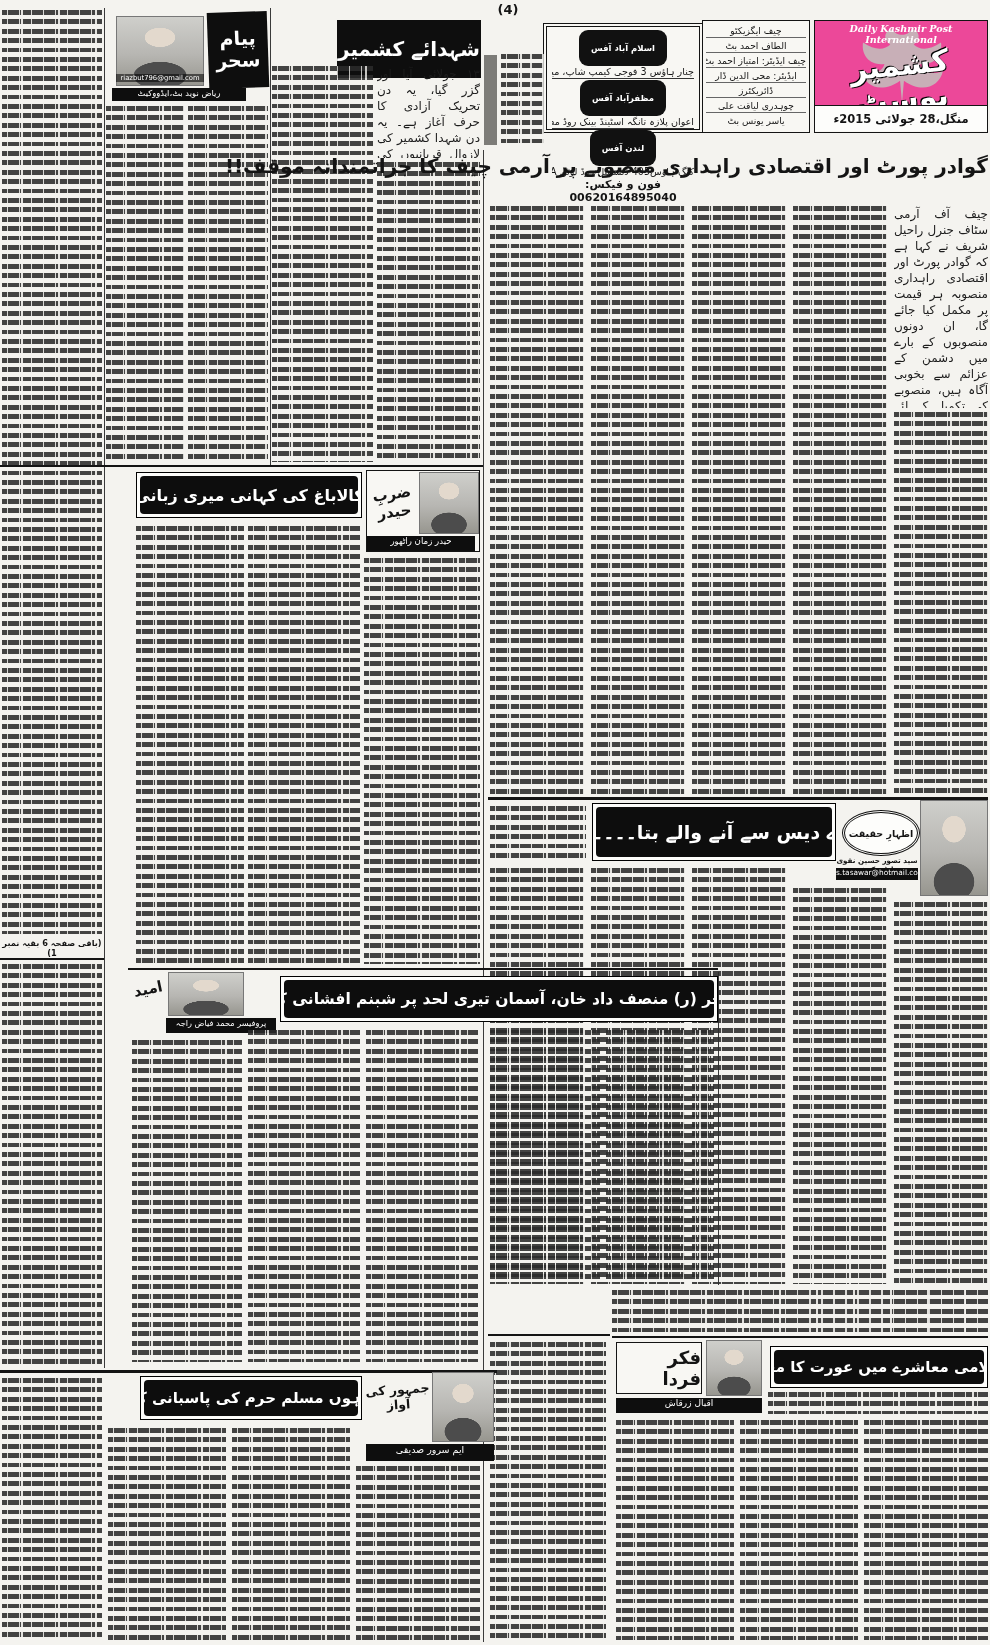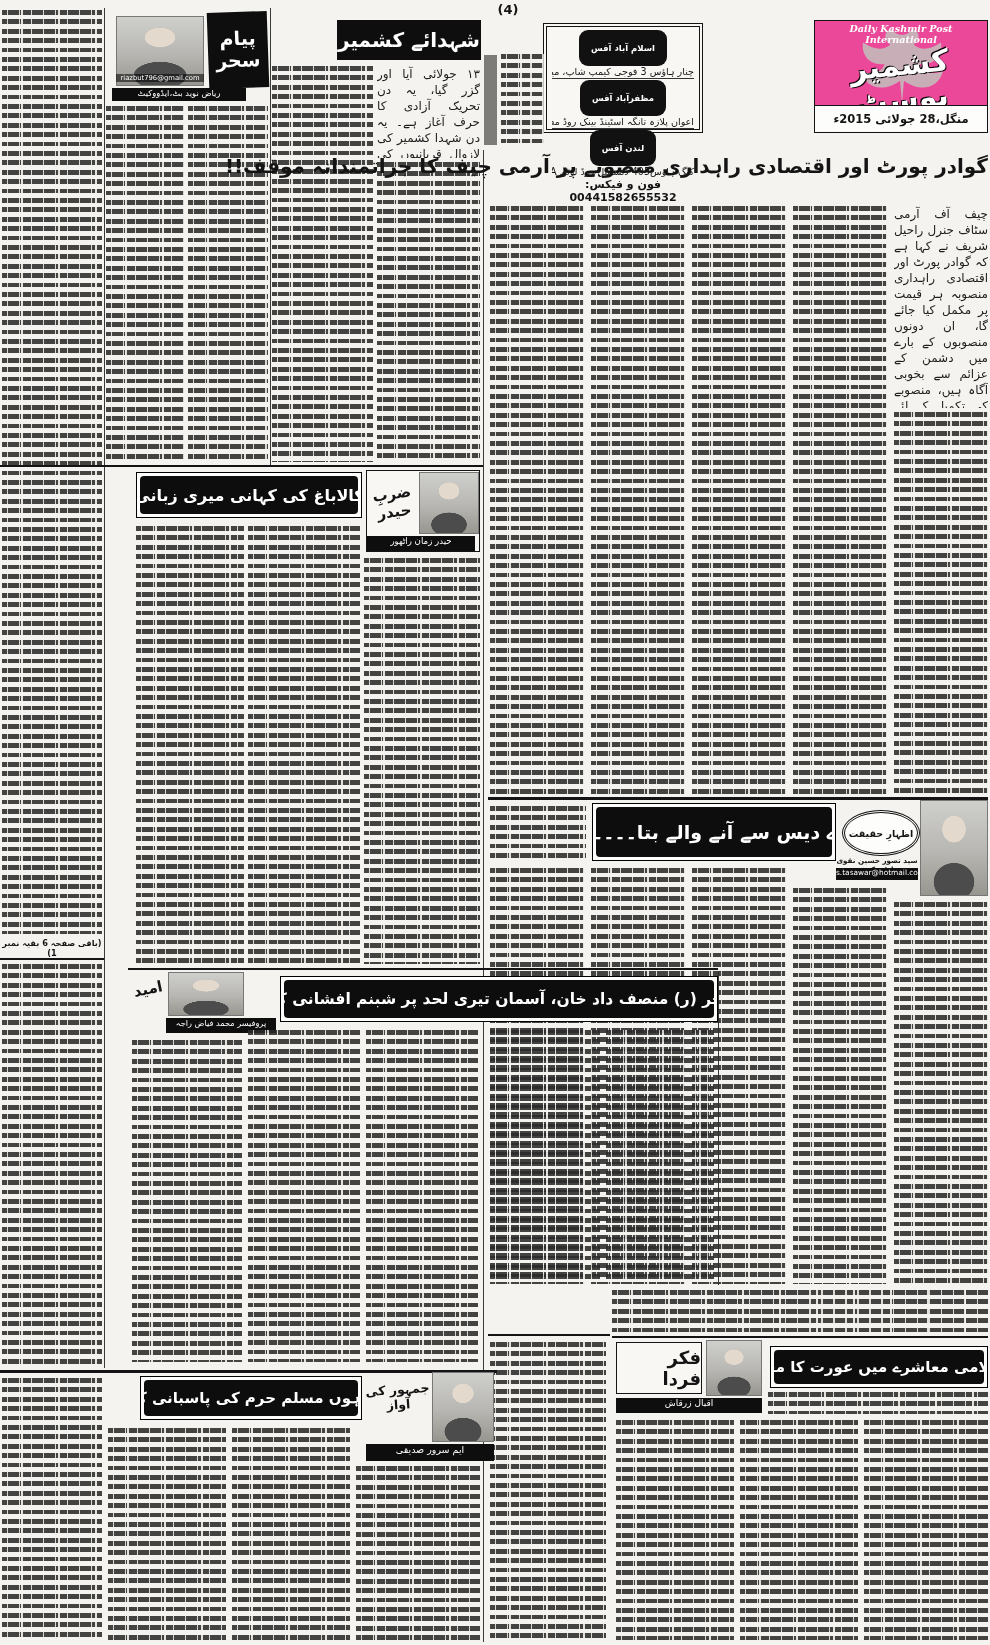--- a/index.html
+++ b/index.html
@@ -52,30 +52,39 @@
       <div style="position:absolute;left:0;top:2px;width:100%;text-align:center;color:#fff;
                   font-family:'DejaVu Serif',serif;font-weight:bold;font-style:italic;font-size:9.6px;">Daily Kashmir Post International</div>
       <div class="urdu" style="position:absolute;left:0;top:26px;width:100%;text-align:center;color:#fff;
                   font-size:30px;font-weight:bold;transform:rotate(-6deg);
                   text-shadow:1px 1px 0 #000,-1px -1px 0 #000;">کشمیر پوسٹ</div>
     </div>
     <div class="urdu" style="background:#fdfdfb;height:25px;display:flex;align-items:center;
                 justify-content:center;font-weight:bold;font-size:11.5px;border-top:1.3px solid #141414;">منگل،28 جولائی 2015ء</div>
   </div>
 
+  <div class="box urdu" style="left:702px;top:20px;width:108px;height:113px;padding:2px 3px;">
+    <div class="staffrow">چیف ایگزیکٹو</div>
+    <div class="staffrow">الطاف احمد بٹ</div>
+    <div class="staffrow">چیف ایڈیٹر: امتیاز احمد بٹ</div>
+    <div class="staffrow">ایڈیٹر: محی الدین ڈار</div>
+    <div class="staffrow">ڈائریکٹرز</div>
+    <div class="staffrow">چوہدری لیاقت علی</div>
+    <div class="staffrow" style="border-bottom:none;">یاسر یونس بٹ</div>
+  </div>
 
   <div class="box urdu" style="left:546px;top:26px;width:154px;height:104px;padding:3px 5px;
               box-shadow:0 0 0 2px #f8f7f3, 0 0 0 3px #141414;">
     <div style="text-align:center;"><span class="pill">اسلام آباد آفس</span></div>
     <div class="addr">چنار ہاؤس 3 فوجی کیمپ شاپ، مین لہتراڑ روڈ اسلام آباد</div>
     <div style="text-align:center;margin-top:1px;"><span class="pill">مظفرآباد آفس</span></div>
     <div class="addr">اعوان پلازہ تانگہ اسٹینڈ بینک روڈ مظفرآباد</div>
     <div style="text-align:center;margin-top:1px;"><span class="pill">لندن آفس</span></div>
     <div class="addr" style="border-bottom:none;">کنگ ہاؤس405 ڈنسٹیبل روڈ لوٹن LU48DA برطانیہ</div>
-    <div style="text-align:center;font-size:11px;font-weight:bold;">فون و فیکس: 00441582655532</div>
+    <div style="text-align:center;font-size:11px;font-weight:bold;">فون و فیکس: 00620164895040</div>
   </div>
 
   <div class="graybar" style="left:484px;top:55px;width:13px;height:90px;"></div>
   <div class="sim" style="left:501px;top:54px;width:43px;height:94px;"></div>
 
   <div class="sim" style="left:2px;top:10px;width:100px;height:924px;"></div>
   <div class="abs urdu" style="left:2px;top:938px;width:100px;font-size:8.2px;font-weight:bold;text-align:center;">(باقی صفحہ 6 بقیہ نمبر 1)</div>
   <div class="hline" style="left:0;top:958px;width:104px;height:2px;"></div>
   <div class="sim" style="left:2px;top:964px;width:100px;height:400px;"></div>
 
@@ -87,21 +96,21 @@
   <div class="photo" style="left:116px;top:16px;width:88px;height:70px;"></div>
   <div class="abs" style="left:116px;top:74px;width:88px;background:rgba(0,0,0,.55);color:#fff;
               font-size:6.8px;text-align:center;">riazbut796@gmail.com</div>
   <div class="abs blackbox urdu" style="left:208px;top:12px;width:60px;height:76px;display:flex;
               align-items:center;justify-content:center;font-weight:bold;font-size:19px;
               text-align:center;line-height:1.15;transform:rotate(-2deg);">پیام سحر</div>
   <div class="strip urdu" style="left:112px;top:88px;width:134px;height:13px;font-size:8.4px;">ریاض نوید بٹ،ایڈووکیٹ</div>
   <div class="sim" style="left:106px;top:106px;width:78px;height:354px;"></div>
   <div class="sim" style="left:188px;top:106px;width:80px;height:354px;"></div>
 
-  <div class="abs blackbox urdu sechead" style="left:337px;top:20px;width:144px;height:40px;
+  <div class="abs blackbox urdu sechead" style="left:337px;top:20px;width:144px;height:58px;
               display:flex;align-items:center;justify-content:center;font-size:20px;">شہدائے کشمیر</div>
   <div class="abs urdu tinytext" style="left:377px;top:66px;width:103px;height:92px;">۱۳ جولائی آیا اور گزر گیا، یہ دن تحریک آزادی کا حرف آغاز ہے۔ یہ دن شہدا کشمیر کی لازوال قربانیوں کی ایسی داستان ہے</div>
   <div class="sim" style="left:377px;top:162px;width:103px;height:300px;"></div>
   <div class="sim" style="left:272px;top:66px;width:101px;height:396px;"></div>
 
   <div class="hline" style="left:0;top:465px;width:483px;height:2px;"></div>
 
   <div class="framed" style="left:136px;top:472px;width:226px;height:46px;">
     <div class="inner urdu" style="font-size:16px;font-weight:bold;">کالاباغ کی کہانی میری زبانی</div>
   </div>

